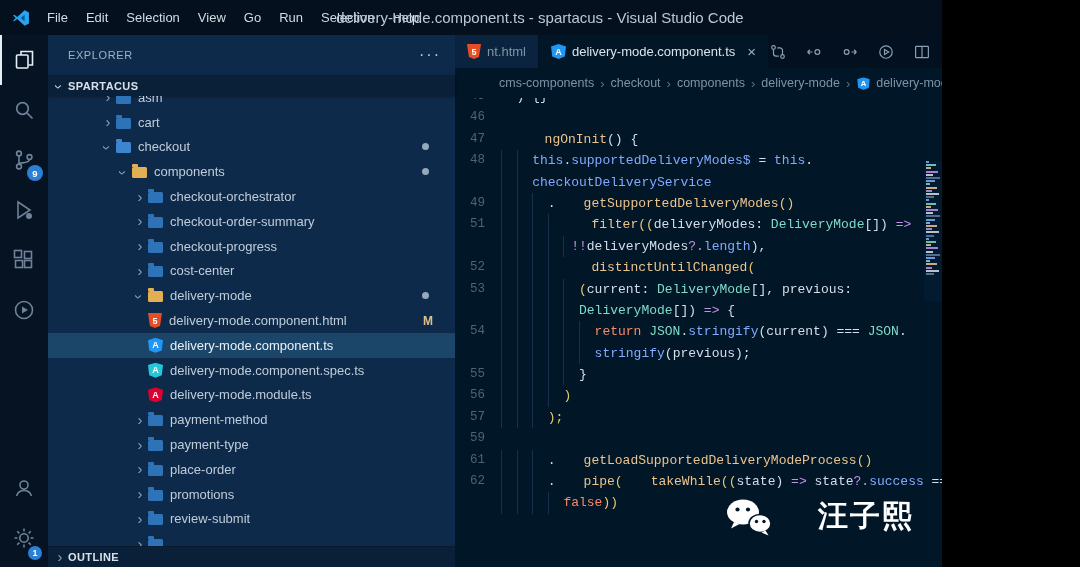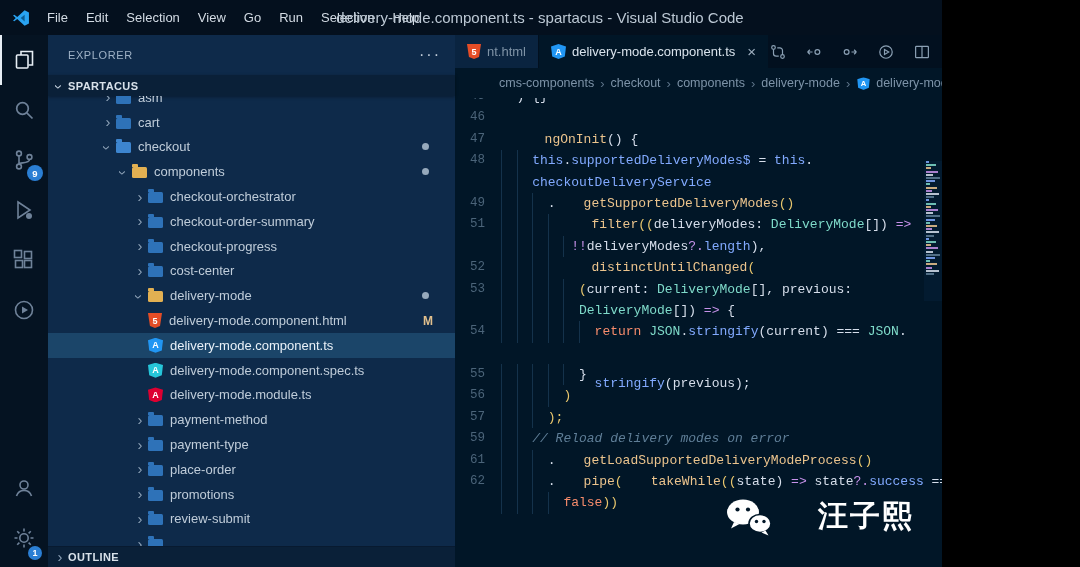--- a/index.html
+++ b/index.html
@@ -413,37 +413,36 @@
           <div class="code-row">
             <span class="ln"></span>
             <span class="lc" style="padding-left: 78px; background-image: repeating-linear-gradient(to right, rgb(20, 50, 75) 0px, rgb(20, 50, 75) 1px, transparent 1px, transparent 15.6px); background-size: 74px 100%; background-repeat: no-repeat;"><span class="tk-y">DeliveryMode</span><span class="tk-t">[]) </span><span class="tk-k">=&gt;</span><span class="tk-t"> {</span></span>
           </div>
           <div class="code-row">
             <span class="ln">54</span>
             <span class="lc" style="padding-left: 93.6px; background-image: repeating-linear-gradient(to right, rgb(20, 50, 75) 0px, rgb(20, 50, 75) 1px, transparent 1px, transparent 15.6px); background-size: 89.6px 100%; background-repeat: no-repeat;"><span class="tk-r">return</span><span class="tk-t"> </span><span class="tk-y">JSON</span><span class="tk-t">.</span><span class="tk-i">stringify</span><span class="tk-t">(</span><span class="tk-t">current</span><span class="tk-t">) </span><span class="tk-t">===</span><span class="tk-t"> </span><span class="tk-y">JSON</span><span class="tk-t">.</span></span>
           </div>
           <div class="code-row">
             <span class="ln"></span>
-            <span class="lc" style="padding-left: 93.6px; background-image: repeating-linear-gradient(to right, rgb(20, 50, 75) 0px, rgb(20, 50, 75) 1px, transparent 1px, transparent 15.6px); background-size: 89.6px 100%; background-repeat: no-repeat; margin-top: 30px;"><span class="tk-i">stringify</span><span class="tk-t">(</span><span class="tk-t">previous</span><span class="tk-t">);</span></span>
+            <span class="lc" style="padding-left: 93.6px; background-image: repeating-linear-gradient(to right, rgb(20, 50, 75) 0px, rgb(20, 50, 75) 1px, transparent 1px, transparent 15.6px); background-size: 89.6px 100%; background-repeat: no-repeat;"><span class="tk-i">stringify</span><span class="tk-t">(</span><span class="tk-t">previous</span><span class="tk-t">);</span></span>
           </div>
           <div class="code-row">
             <span class="ln">55</span>
             <span class="lc" style="padding-left: 78px; background-image: repeating-linear-gradient(to right, rgb(20, 50, 75) 0px, rgb(20, 50, 75) 1px, transparent 1px, transparent 15.6px); background-size: 74px 100%; background-repeat: no-repeat;"><span class="tk-t">}</span></span>
           </div>
           <div class="code-row">
             <span class="ln">56</span>
             <span class="lc" style="padding-left: 62.4px; background-image: repeating-linear-gradient(to right, rgb(20, 50, 75) 0px, rgb(20, 50, 75) 1px, transparent 1px, transparent 15.6px); background-size: 58.4px 100%; background-repeat: no-repeat;"><span class="tk-b">)</span></span>
           </div>
           <div class="code-row">
             <span class="ln">57</span>
             <span class="lc" style="padding-left: 46.8px; background-image: repeating-linear-gradient(to right, rgb(20, 50, 75) 0px, rgb(20, 50, 75) 1px, transparent 1px, transparent 15.6px); background-size: 42.8px 100%; background-repeat: no-repeat;"><span class="tk-b">);</span></span>
           </div>
           <div class="code-row">
             <span class="ln">59</span>
-            <span class="lc" style="padding-left: 31.2px; background-image: repeating-linear-gradient(to right, rgb(20, 50, 75) 0px, rgb(20, 50, 75) 1px, transparent 1px, transparent 15.6px); background-size: 27.2px 100%; background-repeat: no-repeat;"><span class="tk-c">// Reload delivery modes on error</span></span>
           </div>
           <div class="code-row">
             <span class="ln">61</span>
             <span class="lc" style="padding-left: 46.8px; background-image: repeating-linear-gradient(to right, rgb(20, 50, 75) 0px, rgb(20, 50, 75) 1px, transparent 1px, transparent 15.6px); background-size: 42.8px 100%; background-repeat: no-repeat;"><span class="tk-t">.</span><span class="tk-f">getLoadSupportedDeliveryModeProcess</span><span class="tk-b">()</span></span>
           </div>
           <div class="code-row">
             <span class="ln">62</span>
             <span class="lc" style="padding-left: 46.8px; background-image: repeating-linear-gradient(to right, rgb(20, 50, 75) 0px, rgb(20, 50, 75) 1px, transparent 1px, transparent 15.6px); background-size: 42.8px 100%; background-repeat: no-repeat;"><span class="tk-t">.</span><span class="tk-f">pipe</span><span class="tk-b">(</span><span class="tk-f">takeWhile</span><span class="tk-b">((</span><span class="tk-t">state</span><span class="tk-t">) </span><span class="tk-k">=&gt;</span><span class="tk-t"> </span><span class="tk-t">state</span><span class="tk-k">?.</span><span class="tk-i">success</span><span class="tk-t"> </span><span class="tk-t">===</span></span>
           </div>
           <div class="code-row">

